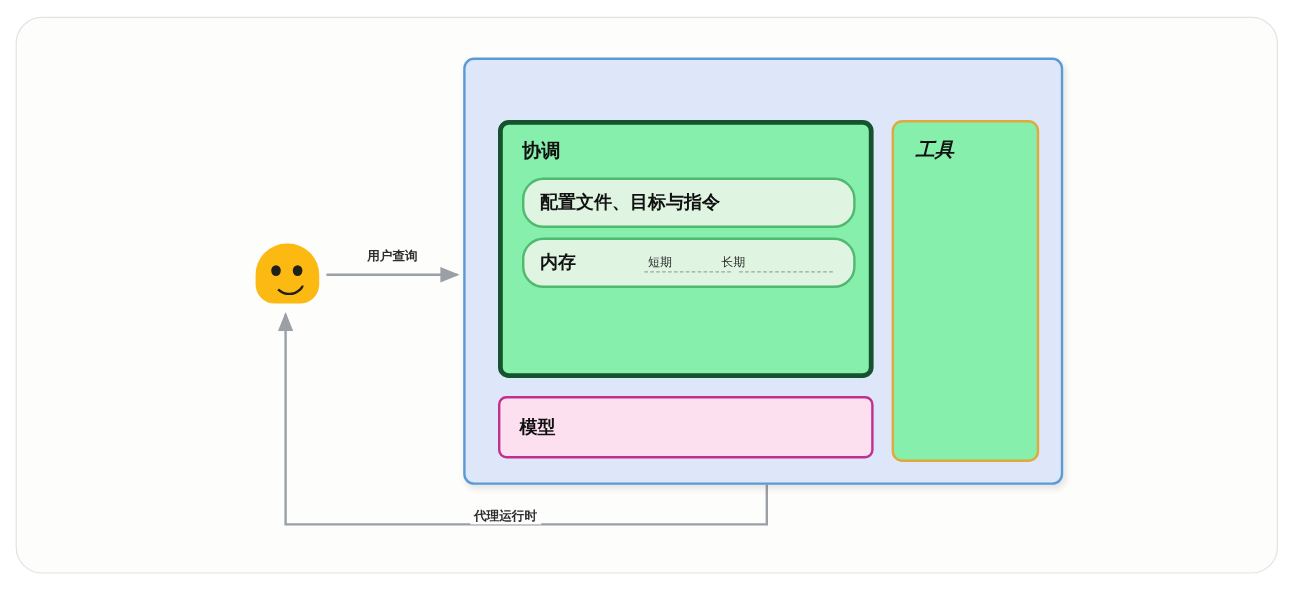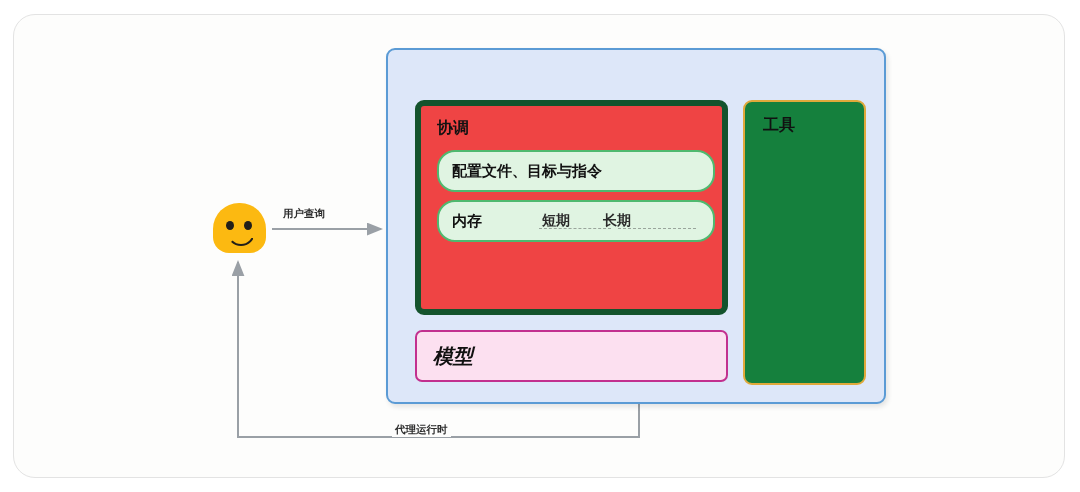--- a/index.html
+++ b/index.html
@@ -70,22 +70,22 @@
     letter-spacing: 0.5px;
   }
 
   
   .orch-box {
     position: absolute;
     left: 27px;
     top: 50px;
     width: 313px;
     height: 215px;
-    background: #ef4444;
-    border: 6px solid #14532d;
+    background: #86efac;
+    border: 4px solid #14532d;
     border-radius: 9px;
     box-sizing: border-box;
   }
   .orch-title {
     position: absolute;
     left: 16px;
     top: 12px;
     font-size: 16px;
     font-weight: bold;
     color: #111111;
@@ -124,22 +124,22 @@
     font-weight: normal;
     color: #1a1a1a;
     white-space: nowrap;
   }
 
   
   .mem-sub {
     position: absolute;
     top: 50%;
     transform: translateY(-50%);
-    font-size: 14px;
-    font-weight: bold;
+    font-size: 10px;
+    font-weight: normal;
     color: #2a2a2a;
     white-space: nowrap;
   }
   .mem-sub.short { left: 103px; }
   .mem-sub.long  { left: 164px; }
   .mem-dash {
     position: absolute;
     top: 26px;
     height: 0;
     border-bottom: 1px dashed #9aa59c;
@@ -157,37 +157,37 @@
     background: #fce0f0;
     border: 2px solid #c2308f;
     border-radius: 7px;
     box-sizing: border-box;
   }
   .model-title {
     position: absolute;
     left: 16px;
     top: 50%;
     transform: translateY(-50%);
-    font-size: 20px;
-    font-weight: bold;
-    color: #111111;
-    font-style: italic;
+    font-size: 15px;
+    font-weight: bold;
+    color: #111111;
   }
 
   
   .tools-box {
     position: absolute;
     left: 355px;
     top: 50px;
     width: 123px;
     height: 285px;
-    background: #15803d;
+    background: #86efac;
     border: 2px solid #e0a93b;
     border-radius: 9px;
     box-sizing: border-box;
+    font-style: italic;
   }
   .tools-title {
     position: absolute;
     left: 18px;
     top: 13px;
     font-size: 16px;
     font-weight: bold;
     color: #111111;
   }
 
@@ -244,21 +244,21 @@
   
   .edge-label {
     position: absolute;
     font-size: 10.5px;
     font-weight: bold;
     color: #2d2d2d;
     background: #fdfdfc;
     padding: 0 3px;
     white-space: nowrap;
   }
-  .edge-label.query    { left: 280px; top: 207px; }
+  .edge-label.query    { left: 303px; top: 207px; }
   .edge-label.response { left: 392px; top: 423px; }
 </style>
 </head>
 <body>
 
 <div id="canvas">
 
   <div class="outer-card"></div>
 
   <div class="watermark"></div>

